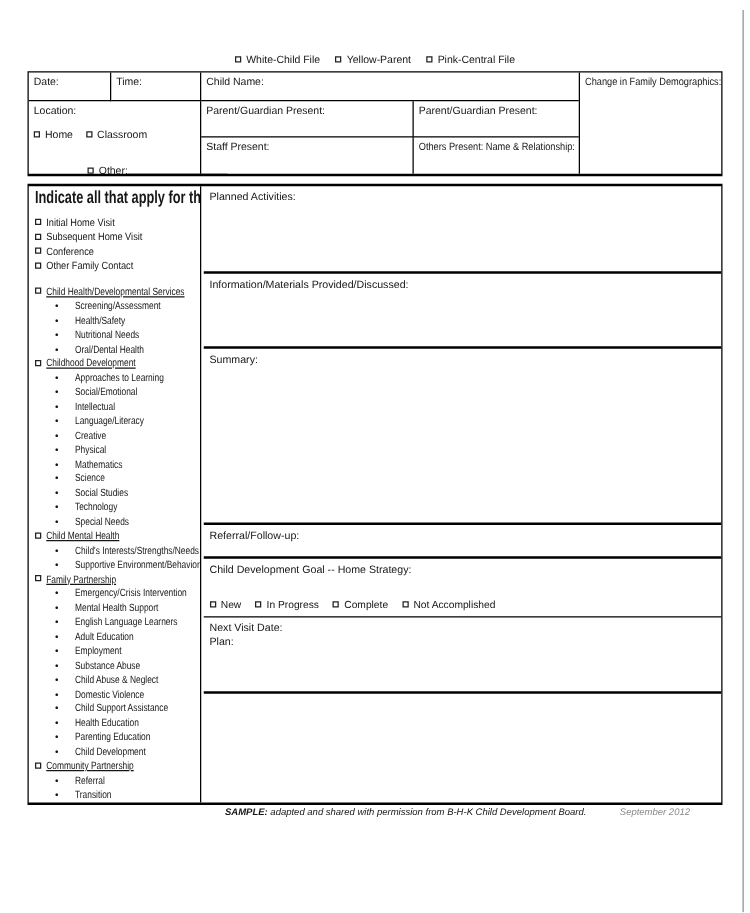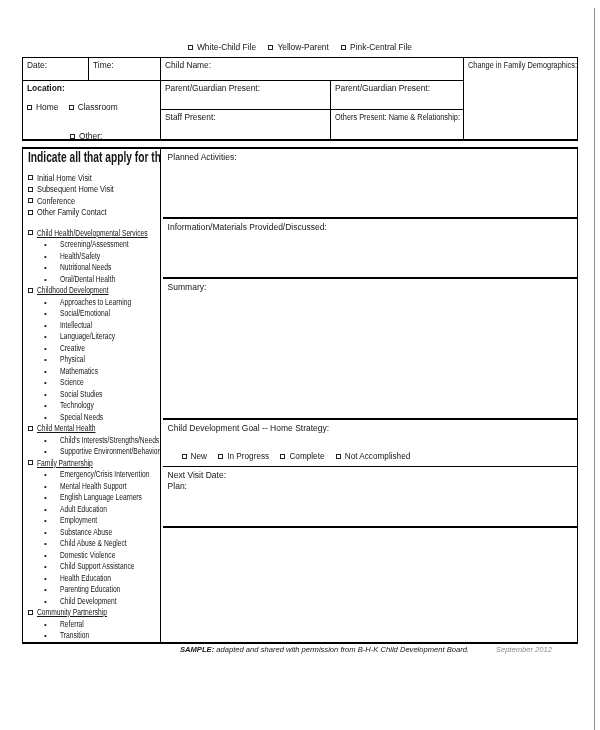--- a/index.html
+++ b/index.html
@@ -30,21 +30,21 @@
   .cell { position:absolute; padding:2px 4px; line-height:10px; }
   .c-date   { left:0;   top:0;    width:66px;  height:23px; border-right:1.4px solid #000; border-bottom:1.4px solid #000; }
   .c-time   { left:66px; top:0;   width:72px;  height:23px; border-right:1.4px solid #000; border-bottom:1.4px solid #000; }
   .c-child  { left:138px; top:0;  width:302px; height:23px; border-bottom:1.4px solid #000; }
   .c-demo   { left:440px; top:0;  width:113px; height:100%; border-left:1.4px solid #000; }
   .c-loc    { left:0;   top:23px; width:138px; bottom:0; border-right:1.4px solid #000; }
   .c-pg1    { left:138px; top:23px; width:170px; height:29px; border-right:1.4px solid #000; border-bottom:1.4px solid #000; }
   .c-pg2    { left:308px; top:23px; width:132px; height:29px; border-bottom:1.4px solid #000; }
   .c-staff  { left:138px; top:52px; width:170px; bottom:0; border-right:1.4px solid #000; }
   .c-others { left:308px; top:52px; width:132px; bottom:0; }
-  .loc-title { font-weight:700; }
+  .loc-title { font-weight:400; }
   .loc-row1 { margin-top:9px; white-space:nowrap; }
   .loc-row2 { margin-top:19px; white-space:nowrap;padding-left:43px; }
   .loc-gap { display:inline-block; width:8px; }
   .blank-line { display:inline-block; width:80px; border-bottom:1.6px solid #000; height:8px; vertical-align:-1px; }
 
   
   .main-table { position:absolute; left:22px; top:147px; width:556px; height:497px;
     border:1.6px solid #000; border-top-width:2.5px; border-bottom-width:2px; }
   .side-col { position:absolute; left:0; top:0; bottom:0; width:138px;
     border-right:1.6px solid #000; padding:3px 1px 0 5px; overflow:hidden; }
@@ -57,21 +57,21 @@
   .main-col { position:absolute; left:139.6px; top:0; right:0; bottom:0;
     display:flex; flex-direction:column; }
   .sec { padding:3px 5px; font-size:8.5px; line-height:10px; border-bottom:2.5px solid #000; }
   .sec-planned  { height:70px; }
   .sec-info     { height:60px; }
   .sec-summary  { height:141px; }
   .sec-referral { height:27px; }
   .sec-goal     { height:47px; border-bottom-width:1.6px; display:flex; flex-direction:column; justify-content:space-between; padding-bottom:4px; }
   .sec-next     { height:61px; }
   .sec-comments { flex:1; border-bottom:none; }
-  .goal-status { white-space:nowrap; font-size:8.2px;margin-left:14px; }
+  .goal-status { white-space:nowrap; font-size:8.2px; }
   .goal-status .opt { margin-right:9px; }
   .next-plan { margin-top:1px; }
 
   
   .footer { position:absolute; left:22px; top:645px; width:556px; font-size:7.6px;
     font-style:italic; display:flex; justify-content:space-between; }
   .footer .sample-wrap { margin-left:158px; }
   .footer .sample-lbl { font-weight:700; }
   .footer .rev-date { color:#8a8a8a; margin-right:26px; }
 </style>
@@ -162,20 +162,21 @@
 
       <div class="sb-cat"><span class="chk"></span><span class="cond80 u">Community Partnership</span></div>
       <div class="sb-sub"><span class="bullet">•</span><span class="cond80">Referral</span></div>
       <div class="sb-sub"><span class="bullet">•</span><span class="cond80">Transition</span></div>
     </div>
 
     <div class="main-col">
       <div class="sec sec-planned"><span>Planned Activities:</span></div>
       <div class="sec sec-info"><span>Information/Materials Provided/Discussed:</span></div>
       <div class="sec sec-summary"><span>Summary:</span></div>
+      <div class="sec sec-referral"><span>Referral/Follow-up:</span></div>
       <div class="sec sec-goal">
         <div>Child Development Goal -- Home Strategy:</div>
         <div class="goal-status">
           <span class="opt"><span class="chk"></span><span>New</span></span>
           <span class="opt"><span class="chk"></span><span>In Progress</span></span>
           <span class="opt"><span class="chk"></span><span>Complete</span></span>
           <span class="opt"><span class="chk"></span><span>Not Accomplished</span></span>
         </div>
       </div>
       <div class="sec sec-next">

